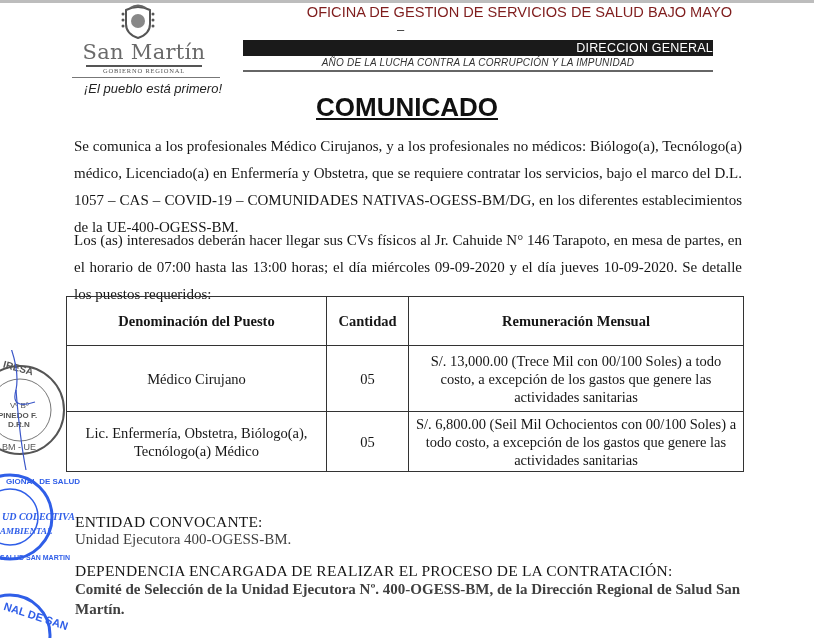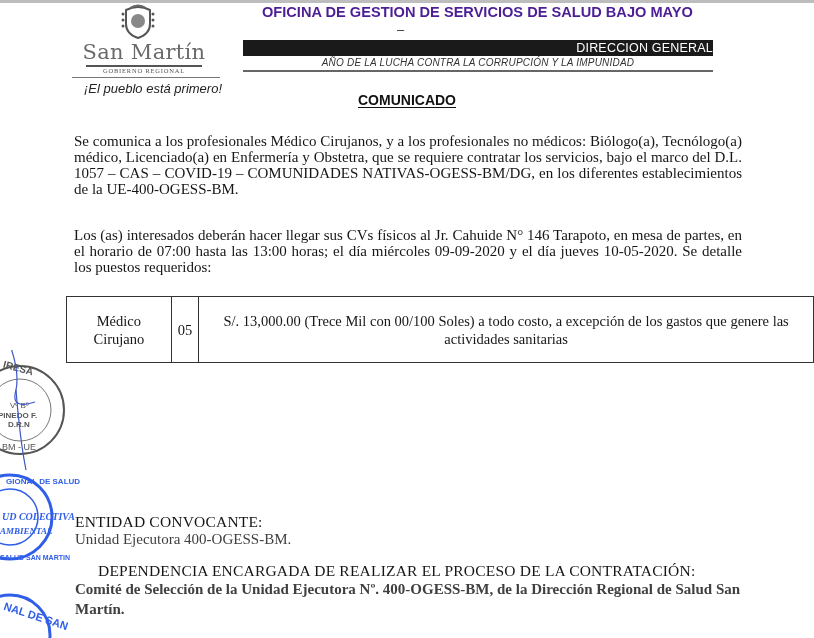--- a/index.html
+++ b/index.html
@@ -16,53 +16,53 @@
   .logo-name { position: absolute; left: 8px; top: 38px; width: 128px; text-align: center;
     font-family: "DejaVu Serif", serif; font-size: 21px; color: #6a6a6a; letter-spacing: 0.3px; }
   .logo-rule { position: absolute; left: 14px; top: 63px; width: 116px; height: 2px; background: #555; }
   .logo-sub { position: absolute; left: 14px; top: 65px; width: 116px; text-align: center;
     font-family: "Liberation Serif", serif; font-size: 6.5px; letter-spacing: 0.8px; color: #555; }
   .logo-rule2 { position: absolute; left: 0px; top: 75px; width: 148px; height: 1px; background: #777; }
   .slogan { position: absolute; left: 84px; top: 81px; font-family: "Liberation Sans", sans-serif;
     font-style: italic; font-size: 13px; color: #222; }
 
   
-  .office { position: absolute; left: 262px; top: 4px; width: 470px; text-align: left;
-    font-family: "Liberation Sans", sans-serif; font-weight: bold; font-size: 14.6px; color: #4c1d95; }
+  .office { position: absolute; left: 262px; top: 4px; width: 470px; text-align: right;
+    font-family: "Liberation Sans", sans-serif; font-weight: normal; font-size: 14.6px; color: #7f1d1d; }
   .dash { position: absolute; left: 397px; top: 22px; font-family: "Liberation Sans", sans-serif; font-size: 13px; color: #333; }
   .dg-bar { position: absolute; left: 243px; top: 40px; width: 470px; height: 16px; background: #1a1a1a; }
   .dg-label { position: absolute; left: 243px; top: 40px; width: 470px; height: 16px; line-height: 16px;
     text-align: right; font-family: "Liberation Sans", sans-serif; font-size: 12.5px; color: #ffffff; letter-spacing: 0.2px; }
   .year { position: absolute; left: 243px; top: 57px; width: 470px; text-align: center;
     font-family: "Liberation Sans", sans-serif; font-style: italic; font-size: 10px; color: #333; letter-spacing: 0.2px; }
   .year-rule { position: absolute; left: 243px; top: 70px; width: 470px; height: 2px; background: #666; }
 
   
   .title { position: absolute; left: 0; top: 92px; width: 814px; text-align: center;
-    font-family: "Liberation Sans", sans-serif; font-weight: bold; font-size: 14px; color: #111; }
+    font-family: "Liberation Sans", sans-serif; font-weight: bold; font-size: 26px; color: #111; }
   .title span { text-decoration: underline; text-underline-offset: 2px; }
 
-  .para { position: absolute; left: 74px; width: 668px; font-size: 15px; line-height: 16px; color: #161616; text-align: justify; }
+  .para { position: absolute; left: 74px; width: 668px; font-size: 15px; line-height: 27px; color: #161616; text-align: justify; }
   .p1 { top: 133px; }
   .p2 { top: 227px; }
 
   
   .tbl { position: absolute; left: 66px; top: 296px; border-collapse: collapse; font-size: 14.5px; color: #161616; }
   .tbl td, .tbl th { border: 1px solid #333; text-align: center; vertical-align: middle; padding: 0 6px; line-height: 18px; }
   .tbl th { font-weight: bold; height: 48px; }
   .tbl .c1 { width: 247px; }
   .tbl .c2 { width: 69px; }
   .tbl .c3 { width: 322px; }
   .tbl tr.r1 td { height: 65px; }
   .tbl tr.r2 td { height: 59px; }
 
   .sec-h { position: absolute; left: 75px; font-weight: normal; font-size: 15.5px; color: #161616; letter-spacing: 0.2px; }
   .sec-t { position: absolute; left: 75px; font-size: 15px; line-height: 19.5px; color: #404040; width: 670px; }
   .s1h { top: 513px; } .s1t { top: 530px; }
-  .s2h { top: 562px; margin-left: 23px; } .s2t { top: 580px; font-weight: bold; }
+  .s2h { top: 562px; } .s2t { top: 580px; font-weight: bold; }
 
   
   .stamp { position: absolute; pointer-events: none; }
 </style>
 </head>
 <body>
 
 <div class="topline"></div>
 
 <div class="logo">
@@ -87,28 +87,38 @@
 <div class="office">OFICINA DE GESTION DE SERVICIOS DE SALUD BAJO MAYO</div>
 <div class="dash">–</div>
 <div class="dg-bar"></div>
 <div class="dg-label">DIRECCION GENERAL</div>
 <div class="year">AÑO DE LA LUCHA CONTRA LA CORRUPCIÓN Y LA IMPUNIDAD</div>
 <div class="year-rule"></div>
 
 <div class="title"><span>COMUNICADO</span></div>
 
 <div class="para p1">Se comunica a los profesionales Médico Cirujanos, y a los profesionales no médicos: Biólogo(a), Tecnólogo(a) médico, Licenciado(a) en Enfermería y Obstetra, que se requiere contratar los servicios, bajo el marco del D.L. 1057 – CAS – COVID-19 – COMUNIDADES NATIVAS-OGESS-BM/DG, en los diferentes establecimientos de la UE-400-OGESS-BM.</div>
-<div class="para p2">Los (as) interesados deberán hacer llegar sus CVs físicos al Jr. Cahuide N° 146 Tarapoto, en mesa de partes, en el horario de 07:00 hasta las 13:00 horas; el día miércoles 09-09-2020 y el día jueves 10-05-2020. Se detalle los puestos requeridos:</div>
+<div class="para p2">Los (as) interesados deberán hacer llegar sus CVs físicos al Jr. Cahuide N° 146 Tarapoto, en mesa de partes, en el horario de 07:00 hasta las 13:00 horas; el día miércoles 09-09-2020 y el día jueves 10-09-2020. Se detalle los puestos requeridos:</div>
 
 <table class="tbl">
   <tbody>
+      <tr>
+    <th class="c1">Denominación del Puesto</th>
+    <th class="c2">Cantidad</th>
+    <th class="c3">Remuneración Mensual</th>
+  </tr>
   <tr class="r1">
     <td>Médico Cirujano</td>
     <td>05</td>
     <td>S/. 13,000.00 (Trece Mil con 00/100 Soles) a todo costo, a excepción de los gastos que genere las actividades sanitarias</td>
+  </tr>
+  <tr class="r2">
+    <td>Lic. Enfermería, Obstetra, Biólogo(a), Tecnólogo(a) Médico</td>
+    <td>05</td>
+    <td>S/. 6,800.00 (Seil Mil Ochocientos con 00/100 Soles) a todo costo, a excepción de los gastos que genere las actividades sanitarias</td>
   </tr>
 </tbody>
   </table>
 
 <div class="sec-h s1h">ENTIDAD CONVOCANTE:</div>
 <div class="sec-t s1t">Unidad Ejecutora 400-OGESS-BM.</div>
 <div class="sec-h s2h">DEPENDENCIA ENCARGADA DE REALIZAR EL PROCESO DE LA CONTRATACIÓN:</div>
 <div class="sec-t s2t">Comité de Selección de la Unidad Ejecutora Nº. 400-OGESS-BM, de la Dirección Regional de Salud San Martín.</div>
 
 <svg class="stamp" style="left:-20px; top:350px;" width="100" height="120" viewBox="0 0 100 120">

